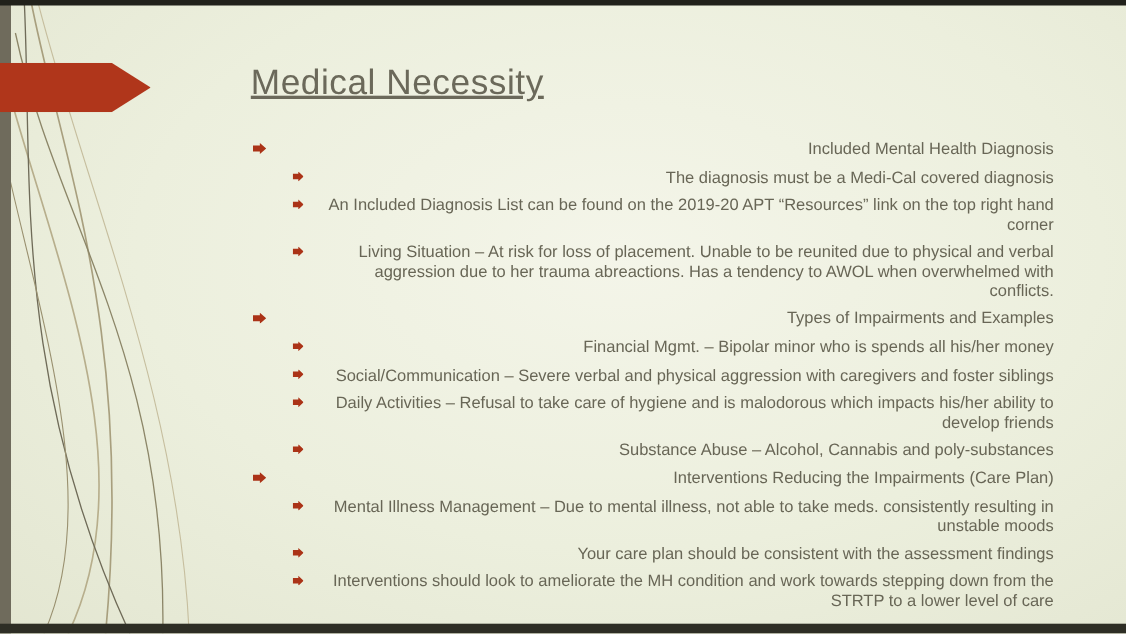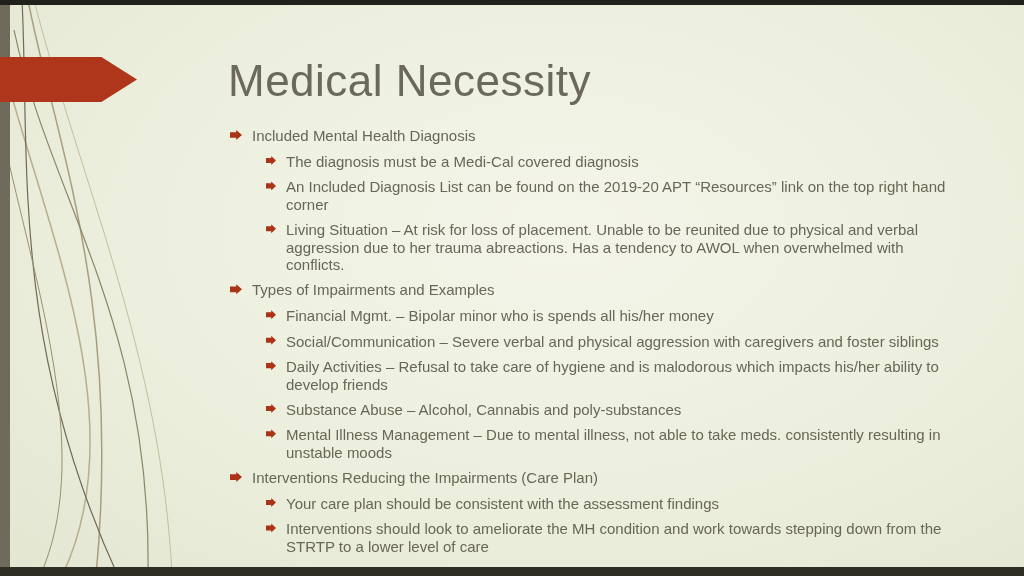--- a/index.html
+++ b/index.html
@@ -17,29 +17,30 @@
   .side-bar    { position:absolute; top:0; left:0; bottom:0; width:10px; background:#6f6b5c; }
   .deco-lines  { position:absolute; left:0; top:0; width:230px; height:576px; }
   .arrow {
     position:absolute; left:0; top:57px; width:137px; height:45px;
     background:#b0361b;
     clip-path:polygon(0 0, 74% 0, 100% 50%, 74% 100%, 0 100%);
     filter:drop-shadow(1px 2px 1px rgba(60,30,10,0.35));
   }
   .title {
     position:absolute; left:228px; top:56px;
-    font-size:44px; font-weight:400; letter-spacing:0.5px;
+    font-size:32px; font-weight:400; letter-spacing:0.5px;
     color:#6b695a;
+    text-decoration:underline;
   }
   .content {
     position:absolute; left:230px; top:127px; width:728px;
     color:#686656;
   }
   .row { display:flex; align-items:flex-start; margin-bottom:7px; }
-  .row .txt { flex:1 1 auto; }
+  .row .txt { flex:1 1 auto;text-align:right; }
   .lv1 { font-size:15px; line-height:1.2; margin-bottom:8px; }
   .lv2 { font-size:15px; line-height:1.16; margin-left:36px; margin-bottom:8px; }
   .bullet {
     flex:0 0 auto; display:inline-block; background:#ab3317;
     clip-path:polygon(0 22%, 52% 22%, 52% 0, 100% 50%, 52% 100%, 52% 78%, 0 78%);
   }
   .lv1 .bullet { width:12px; height:10px; margin:3px 10px 0 0; }
   .lv2 .bullet { width:10px; height:9px;  margin:3px 10px 0 0; }
 </style>
 </head>
@@ -94,27 +95,27 @@
       <span class="txt">Social/Communication – Severe verbal and physical aggression with caregivers and foster siblings</span>
     </div>
     <div class="row lv2">
       <span class="bullet"></span>
       <span class="txt">Daily Activities –  Refusal to take care of hygiene and is malodorous which impacts his/her ability to develop friends</span>
     </div>
     <div class="row lv2">
       <span class="bullet"></span>
       <span class="txt">Substance Abuse – Alcohol, Cannabis and poly-substances</span>
     </div>
+    <div class="row lv1">
+      <span class="bullet"></span>
+      <span class="txt">Interventions Reducing the Impairments (Care Plan)</span>
+    </div>
     <div class="row lv2">
       <span class="bullet"></span>
       <span class="txt">Mental Illness Management – Due to mental illness, not able to take meds. consistently resulting in unstable moods</span>
-    </div>
-    <div class="row lv1">
-      <span class="bullet"></span>
-      <span class="txt">Interventions Reducing the Impairments (Care Plan)</span>
     </div>
     <div class="row lv2">
       <span class="bullet"></span>
       <span class="txt">Your care plan should be consistent with the assessment findings</span>
     </div>
     <div class="row lv2">
       <span class="bullet"></span>
       <span class="txt">Interventions should look to ameliorate the MH condition and work towards stepping down from the STRTP to a lower level of care</span>
     </div>
 

